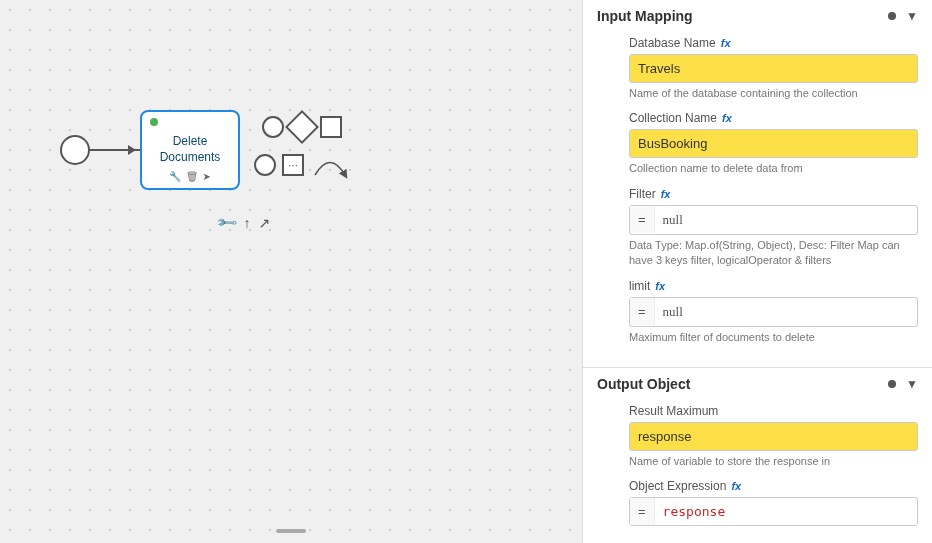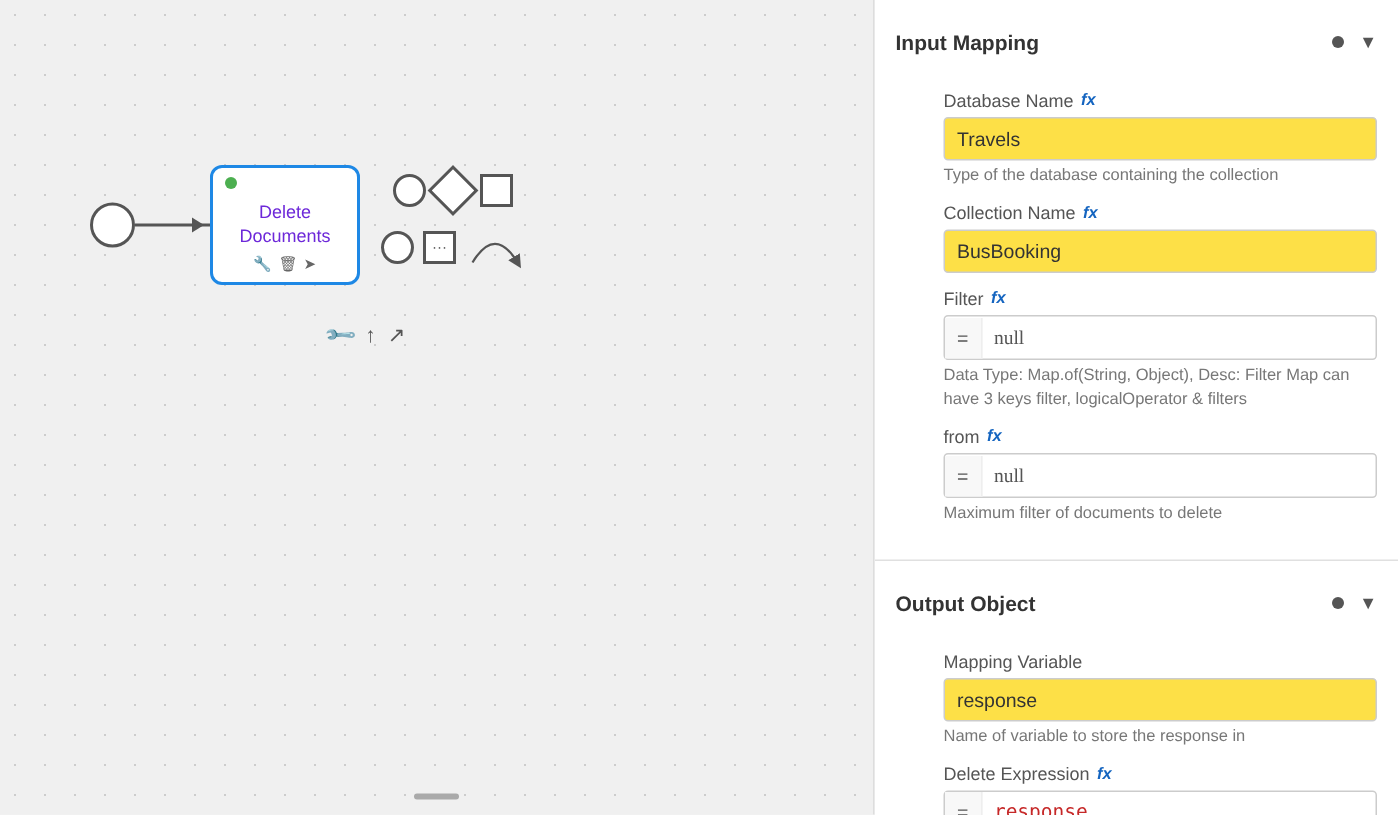--- a/index.html
+++ b/index.html
@@ -76,21 +76,21 @@
       height: 8px;
       border-radius: 50%;
       background: #4caf50;
       position: absolute;
       top: 6px;
       left: 8px;
     }
 
     .bpmn-task-label {
       font-size: 12px;
-      color: #6d28d9;
+      color: #0c4a6e;
       text-align: center;
       line-height: 1.3;
     }
 
     .bpmn-task-icons {
       display: flex;
       gap: 4px;
       position: absolute;
       bottom: 6px;
       left: 50%;
@@ -136,21 +136,21 @@
       overflow-y: auto;
     }
 
     .panel-section {
       border-bottom: 1px solid #e0e0e0;
     }
 
     .section-header {
       display: flex;
       align-items: center;
-      padding: 20px 14px;
+      padding: 8px 14px;
       cursor: pointer;
       user-select: none;
     }
 
     .section-header-title {
       font-size: 14px;
       font-weight: 600;
       color: #333;
       flex: 1;
     }
@@ -308,46 +308,47 @@
     </div>
 
     <div class="section-body">
 
       <div class="field-group">
         <div class="field-label">
           <span>Database Name</span>
           <span class="fx-badge">fx</span>
         </div>
         <input type="text" class="field-input" value="Travels" style="">
-        <div class="field-description">Type of the database containing the collection</div>
+        <div class="field-description">Name of the database containing the collection</div>
       </div>
 
       <div class="field-group">
         <div class="field-label">
           <span>Collection Name</span>
           <span class="fx-badge">fx</span>
         </div>
         <input type="text" class="field-input" value="BusBooking" style="">
+        <div class="field-description">Collection name to delete data from</div>
       </div>
 
       <div class="field-group">
         <div class="field-label">
           <span>Filter</span>
           <span class="fx-badge">fx</span>
         </div>
         <div class="expression-row">
           <span class="expression-eq">=</span>
           <span class="expression-val">null</span>
         </div>
         <div class="field-description">Data Type: Map.of(String, Object), Desc: Filter Map can have 3 keys filter, logicalOperator &amp; filters</div>
       </div>
 
       <div class="field-group">
         <div class="field-label">
-          <span>from</span>
+          <span>limit</span>
           <span class="fx-badge">fx</span>
         </div>
         <div class="expression-row">
           <span class="expression-eq">=</span>
           <span class="expression-val">null</span>
         </div>
         <div class="field-description">Maximum filter of documents to delete</div>
       </div>
 
     </div>
@@ -357,29 +358,29 @@
     <div class="section-header">
       <span class="section-header-title">Output Object</span>
       <span class="section-header-dot"></span>
       <span class="section-header-chevron">▼</span>
     </div>
 
     <div class="section-body">
 
       <div class="field-group">
         <div class="field-label">
-          <span>Mapping Variable</span>
+          <span>Result Maximum</span>
         </div>
         <input type="text" class="field-input" value="response" style="">
         <div class="field-description">Name of variable to store the response in</div>
       </div>
 
       <div class="field-group">
         <div class="field-label">
-          <span>Delete Expression</span>
+          <span>Object Expression</span>
           <span class="fx-badge">fx</span>
         </div>
         <div class="expression-row">
           <span class="expression-eq">=</span>
           <span class="expression-val code">response</span>
         </div>
       </div>
 
     </div>
   </div>

